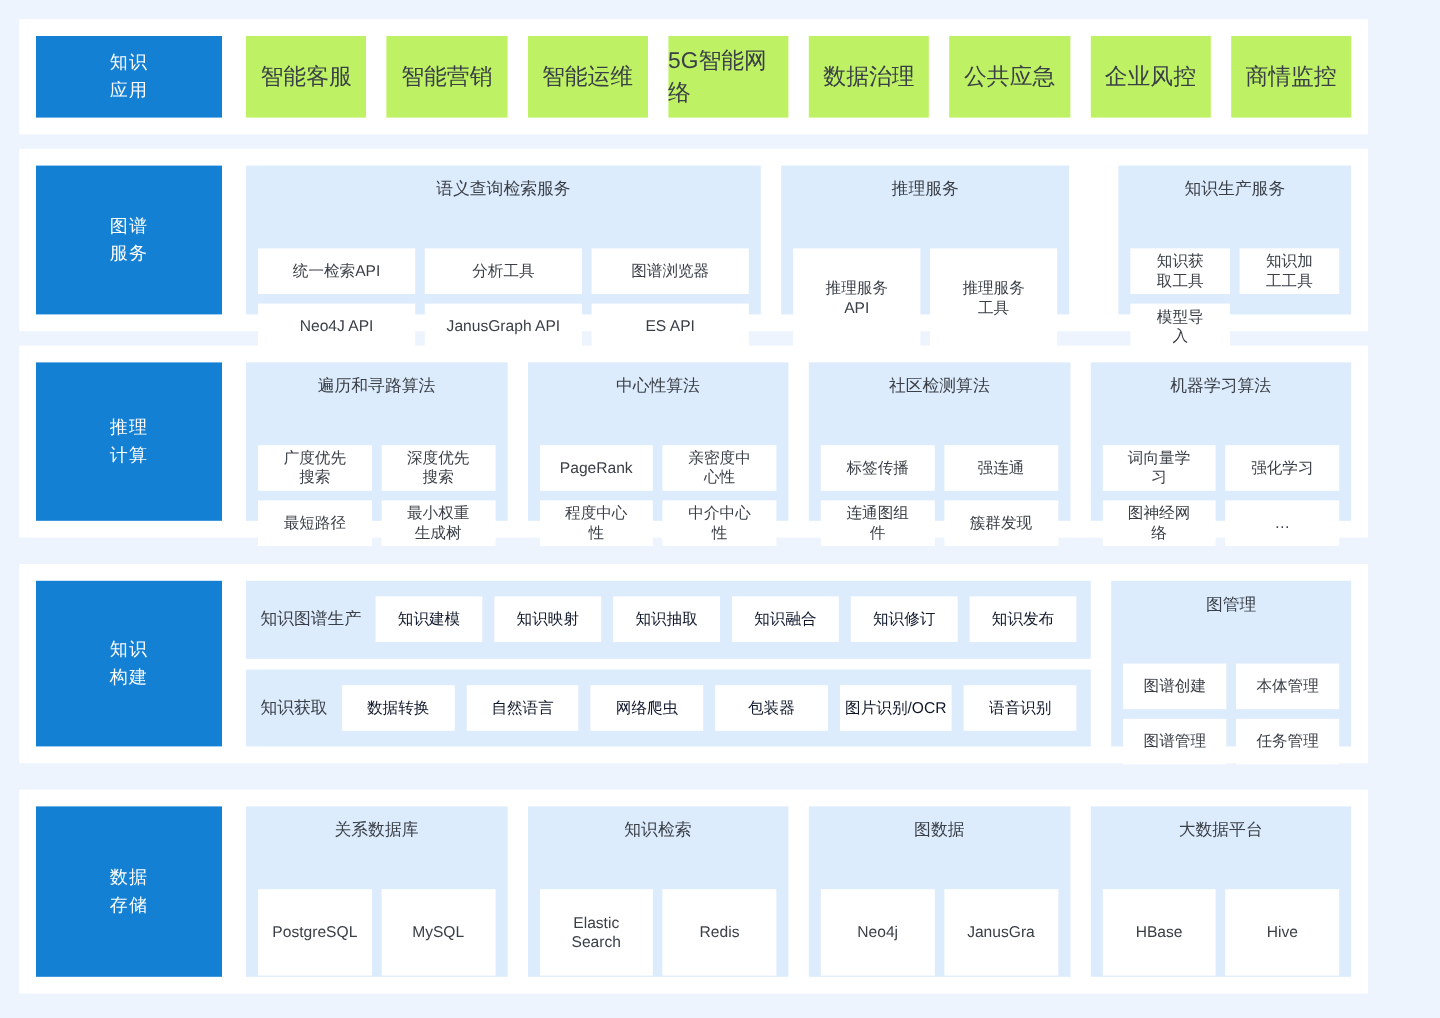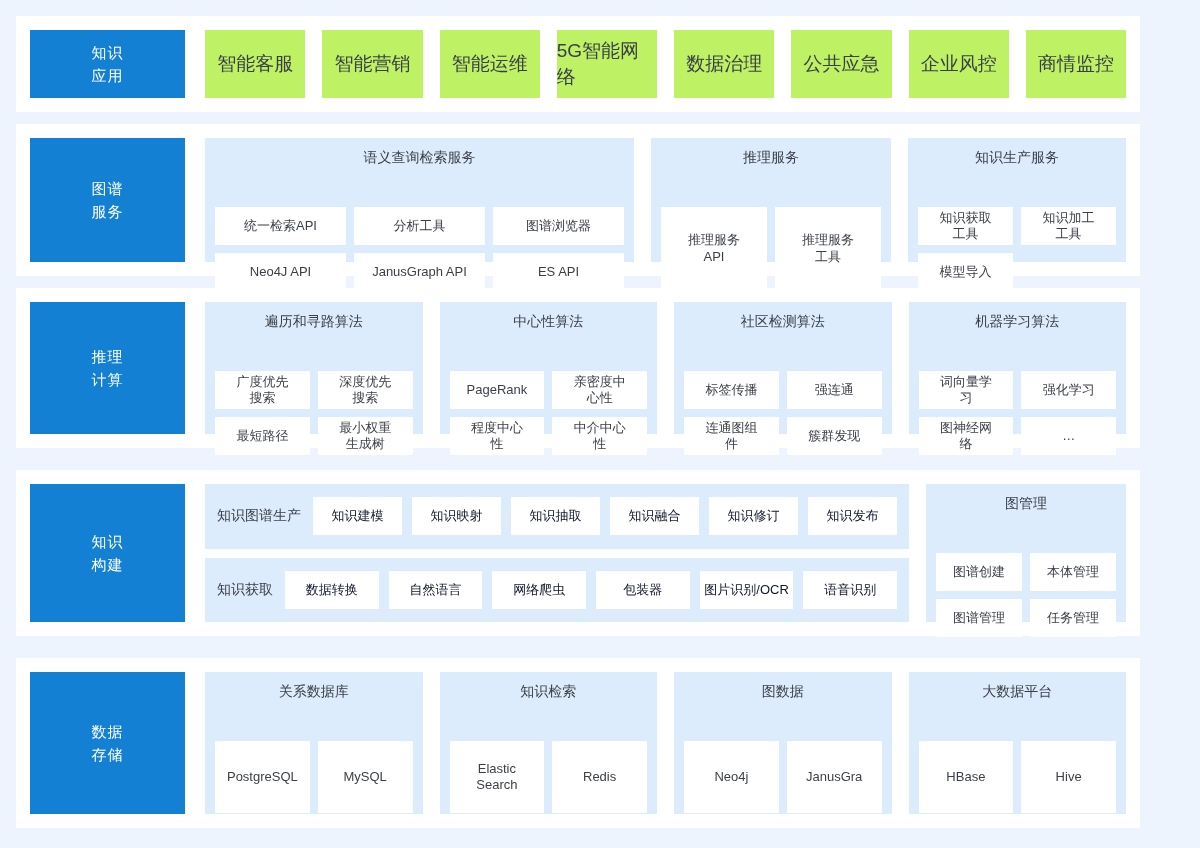--- a/index.html
+++ b/index.html
@@ -118,21 +118,21 @@
   
   .g3 .cell { width: calc((100% - 16px) / 3); height: 38px; }
   
   .g2 .cell { width: calc((100% - 8px) / 2); height: 38px; }
   .g2tall .cell { width: calc((100% - 8px) / 2); height: 72px; }
   .g2big .cell { width: calc((100% - 8px) / 2); height: 83px; }
 
   
   .svc-semantic  { flex: 0 0 429px; }
   .svc-reason    { flex: 0 0 240px; }
-  .svc-produce   { flex: 1 1 auto; }
+  .svc-produce   { flex: 1 1 auto; margin-left: 24px; }
 
   
   .algo-group { flex: 1 1 0; }
 
   
   .build-main {
     flex: 1;
     display: flex;
     flex-direction: column;
     gap: 9px;

